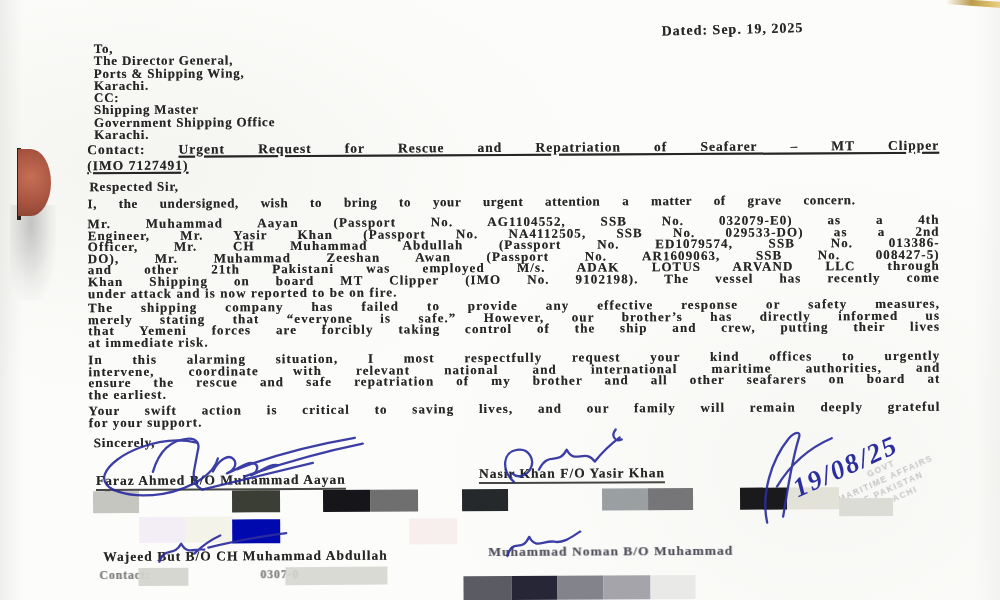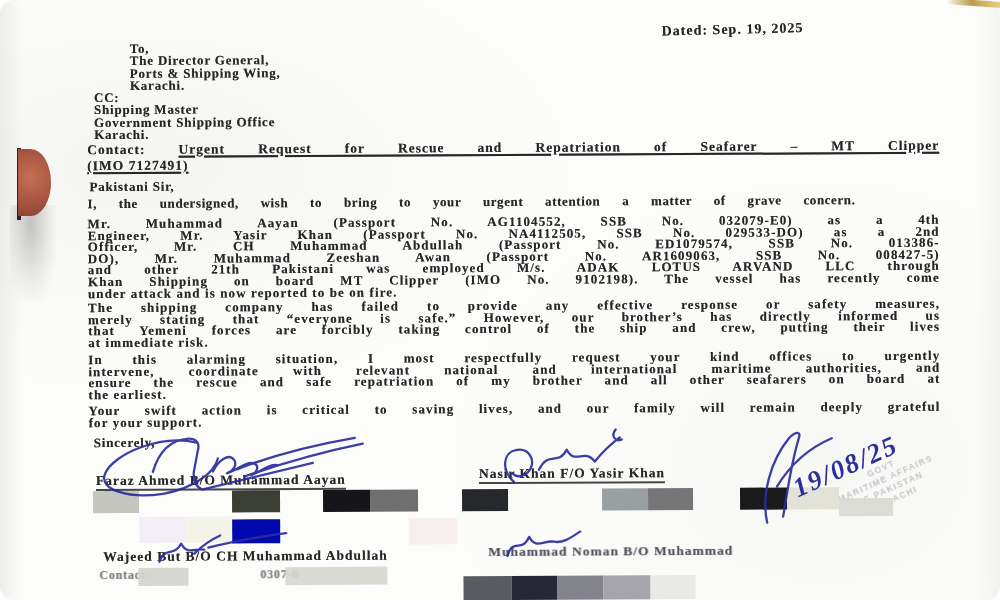--- a/index.html
+++ b/index.html
@@ -4,21 +4,21 @@
 <style>
   html,body{margin:0;padding:0;}
   body{width:1000px;height:600px;overflow:hidden;background:#ffffff;
        font-family:"Liberation Serif","DejaVu Serif",serif;}
   #paper{position:absolute;inset:0;width:1000px;height:600px;
     background:
       radial-gradient(620px 320px at 14% 28%, rgba(205,205,198,.16), transparent 70%),
       radial-gradient(540px 420px at 82% 78%, rgba(212,212,206,.13), transparent 70%),
       linear-gradient(90deg,#eeeeec 0,rgba(255,255,255,0) 2.2%),
       linear-gradient(270deg,#f4f4f2 0,rgba(255,255,255,0) 2.5%),
-      #fcfcfa; border-radius: 14px;}
+      #fcfcfa;}
   #letter{position:absolute;inset:0;transform:rotate(-0.3deg);color:#262626;}
   .abs{position:absolute;}
   .ink{color:#262626;font-weight:700;text-shadow:0 0 .6px rgba(40,40,40,.55);}
   .addr{font-size:13px;letter-spacing:.8px;line-height:12.3px;}
   .date{font-size:14px;letter-spacing:1px;transform:rotate(-1deg);}
   .subjwrap{width:852px;font-size:13.5px;letter-spacing:1px;line-height:16px;}
   .subjline1{text-align:justify;text-align-last:justify;}
   .usub{text-decoration:underline;text-decoration-thickness:1.6px;text-underline-offset:2px;}
   .sal{font-size:13px;letter-spacing:.8px;}
   .intro{width:768px;font-size:13px;letter-spacing:.6px;text-align:justify;text-align-last:justify;}
@@ -46,40 +46,40 @@
     background:radial-gradient(ellipse at 45% 20%, rgba(110,110,110,.38), rgba(150,150,150,.12) 55%, transparent 80%);}
 </style>
 </head>
 <body>
 
 <div id="paper">
   <div id="letter">
 
     <div class="abs ink date" style="left:663px;top:23px;">Dated: Sep. 19, 2025</div>
 
-    <div class="abs ink addr" style="left:95px;top:41px;margin-left:36px;">
+    <div class="abs ink addr" style="left:95px;top:41px;">
         <div class="ln">To,</div>
         <div class="ln">The Director General,</div>
         <div class="ln">Ports &amp; Shipping Wing,</div>
         <div class="ln last">Karachi.</div>
       </div>
 
     <div class="abs ink addr" style="left:95px;top:90px;">
         <div class="ln">CC:</div>
         <div class="ln">Shipping Master</div>
         <div class="ln">Government Shipping Office</div>
         <div class="ln last">Karachi.</div>
       </div>
 
     <div class="abs ink subjwrap" style="left:88px;top:140px;">
       <div class="subjline1"><span>Contact:</span> <span class="usub">Urgent Request for Rescue and Repatriation of Seafarer – MT Clipper</span></div>
       <div><span class="usub">(IMO 7127491)</span></div>
     </div>
 
-    <div class="abs ink sal" style="left:90px;top:177px;">Pakistani Sir,</div>
+    <div class="abs ink sal" style="left:90px;top:177px;">Respected Sir,</div>
 
     <div class="abs ink intro" style="left:88px;top:194px;">I, the undersigned, wish to bring to your urgent attention a matter of grave concern.</div>
 
     <div class="abs ink para" style="left:88px;top:216px;">
         <div class="ln">Mr. Muhammad Aayan (Passport No. AG1104552, SSB No. 032079-E0) as a 4th</div>
         <div class="ln">Engineer, Mr. Yasir Khan (Passport No. NA4112505, SSB No. 029533-DO) as a 2nd</div>
         <div class="ln">Officer, Mr. CH Muhammad Abdullah (Passport No. ED1079574, SSB No. 013386-</div>
         <div class="ln">DO), Mr. Muhammad Zeeshan Awan (Passport No. AR1609063, SSB No. 008427-5)</div>
         <div class="ln">and other 21th Pakistani was employed M/s. ADAK LOTUS ARVAND LLC through</div>
         <div class="ln">Khan Shipping on board MT Clipper (IMO No. 9102198). The vessel has recently come</div>

